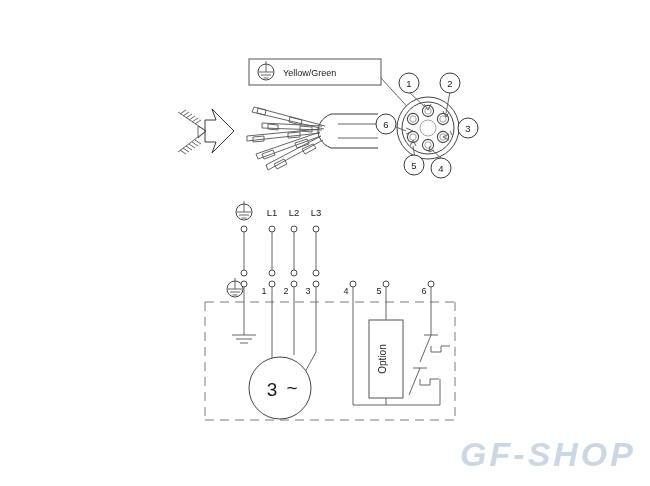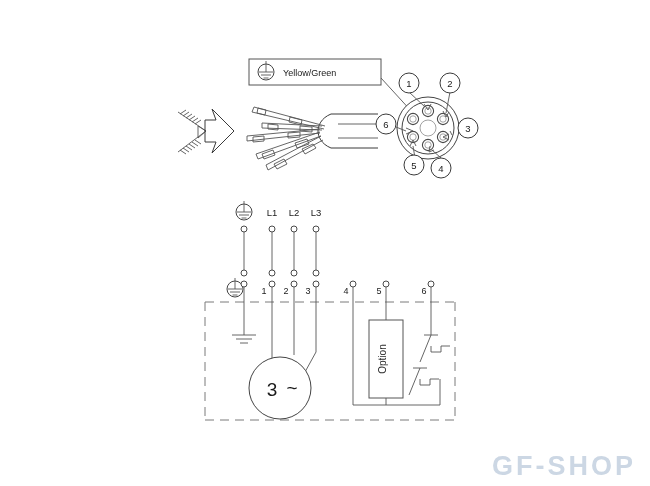--- a/index.html
+++ b/index.html
@@ -99,28 +99,29 @@
     text-anchor: middle;
   }
   .t-option {
     font-size: 10px;
     text-anchor: middle;
     fill: #2a2a2a;
   }
   .watermark {
     position: absolute;
     right: 14px;
-    bottom: 4px;
+    bottom: 12px;
     font-family: "Liberation Sans", sans-serif;
-    font-size: 27px;
+    font-size: 34px;
     font-weight: bold;
     letter-spacing: 3px;
     color: #ccd7e4;
     user-select: none;
     white-space: nowrap;
+    font-style: italic;
   }
 </style>
 </head>
 <body>
 
 <div id="page-root">
 
   <svg class="diagram" viewBox="0 0 650 486">
 
     <g>

